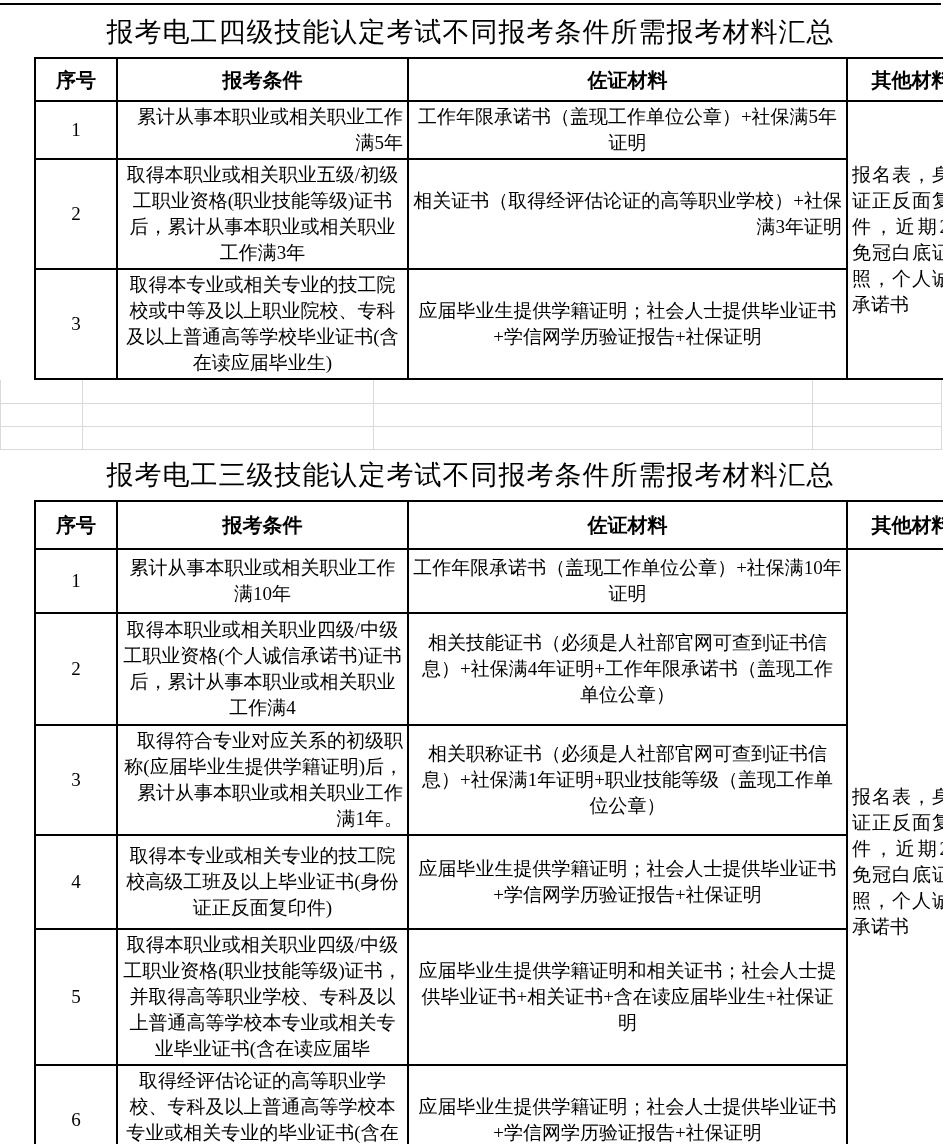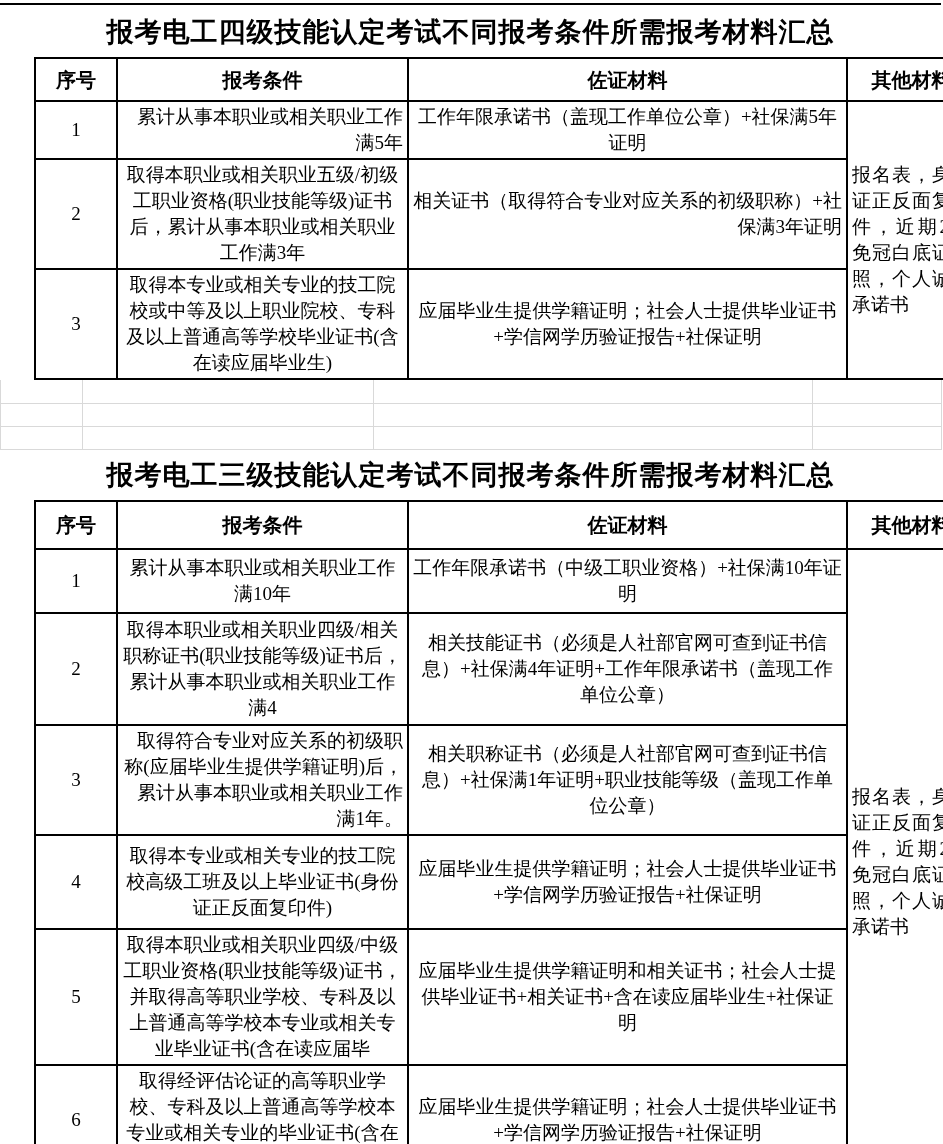--- a/index.html
+++ b/index.html
@@ -9,21 +9,21 @@
     font-family: "Liberation Serif", "DejaVu Serif", serif;
     color: #000000;
     padding-top: 3px;
   }
   .doc { width: 943px; }
 
   .table-title {
     width: 941px;
     text-align: center;
     font-size: 27px;
-    font-weight: bold;
+    font-weight: normal;
     letter-spacing: 1px;
   }
   .title-1 {
     border-top: 2px solid #000;
     height: 54px;
     line-height: 54px;
   }
   .title-2 {
     height: 50px;
     line-height: 50px;
@@ -111,21 +111,21 @@
     </tr>
     <tr class="t1-r0">
       <td class="no-cell">1</td>
       <td class="a-center">累计从事本职业或相关职业工作满5年</td>
       <td class="a-left">工作年限承诺书（盖现工作单位公章）+社保满5年证明</td>
       <td class="other-cell" rowspan="3">报名表，身份证正反面复印件，近期2寸免冠白底证件照，个人诚信承诺书</td>
     </tr>
     <tr class="t1-r1">
       <td class="no-cell">2</td>
       <td class="a-left">取得本职业或相关职业五级/初级工职业资格(职业技能等级)证书后，累计从事本职业或相关职业工作满3年</td>
-      <td class="a-center">相关证书（取得符合专业对应关系的初级职称）+社保满3年证明</td>
+      <td class="a-center">相关证书（取得经评估论证的高等职业学校）+社保满3年证明</td>
     </tr>
     <tr class="t1-r2">
       <td class="no-cell">3</td>
       <td class="a-left">取得本专业或相关专业的技工院校或中等及以上职业院校、专科及以上普通高等学校毕业证书(含在读应届毕业生)</td>
       <td class="a-left">应届毕业生提供学籍证明；社会人士提供毕业证书+学信网学历验证报告+社保证明</td>
     </tr>
   </tbody>
     </table>
 
   <table class="gap-grid">
@@ -169,26 +169,26 @@
     <tbody>
         <tr class="t2-hdr">
       <th>序号</th>
       <th>报考条件</th>
       <th>佐证材料</th>
       <th>其他材料</th>
     </tr>
     <tr class="t2-r0">
       <td class="no-cell">1</td>
       <td class="a-left">累计从事本职业或相关职业工作满10年</td>
-      <td class="a-left">工作年限承诺书（中级工职业资格）+社保满10年证明</td>
+      <td class="a-left">工作年限承诺书（盖现工作单位公章）+社保满10年证明</td>
       <td class="other-cell" rowspan="6">报名表，身份证正反面复印件，近期2寸免冠白底证件照，个人诚信承诺书</td>
     </tr>
     <tr class="t2-r1">
       <td class="no-cell">2</td>
-      <td class="a-left">取得本职业或相关职业四级/相关职称证书(职业技能等级)证书后，累计从事本职业或相关职业工作满4</td>
+      <td class="a-left">取得本职业或相关职业四级/中级工职业资格(个人诚信承诺书)证书后，累计从事本职业或相关职业工作满4</td>
       <td class="a-left">相关技能证书（必须是人社部官网可查到证书信息）+社保满4年证明+工作年限承诺书（盖现工作单位公章）</td>
     </tr>
     <tr class="t2-r2">
       <td class="no-cell">3</td>
       <td class="a-center">取得符合专业对应关系的初级职称(应届毕业生提供学籍证明)后，累计从事本职业或相关职业工作满1年。</td>
       <td class="a-left">相关职称证书（必须是人社部官网可查到证书信息）+社保满1年证明+职业技能等级（盖现工作单位公章）</td>
     </tr>
     <tr class="t2-r3">
       <td class="no-cell">4</td>
       <td class="a-left">取得本专业或相关专业的技工院校高级工班及以上毕业证书(身份证正反面复印件)</td>

